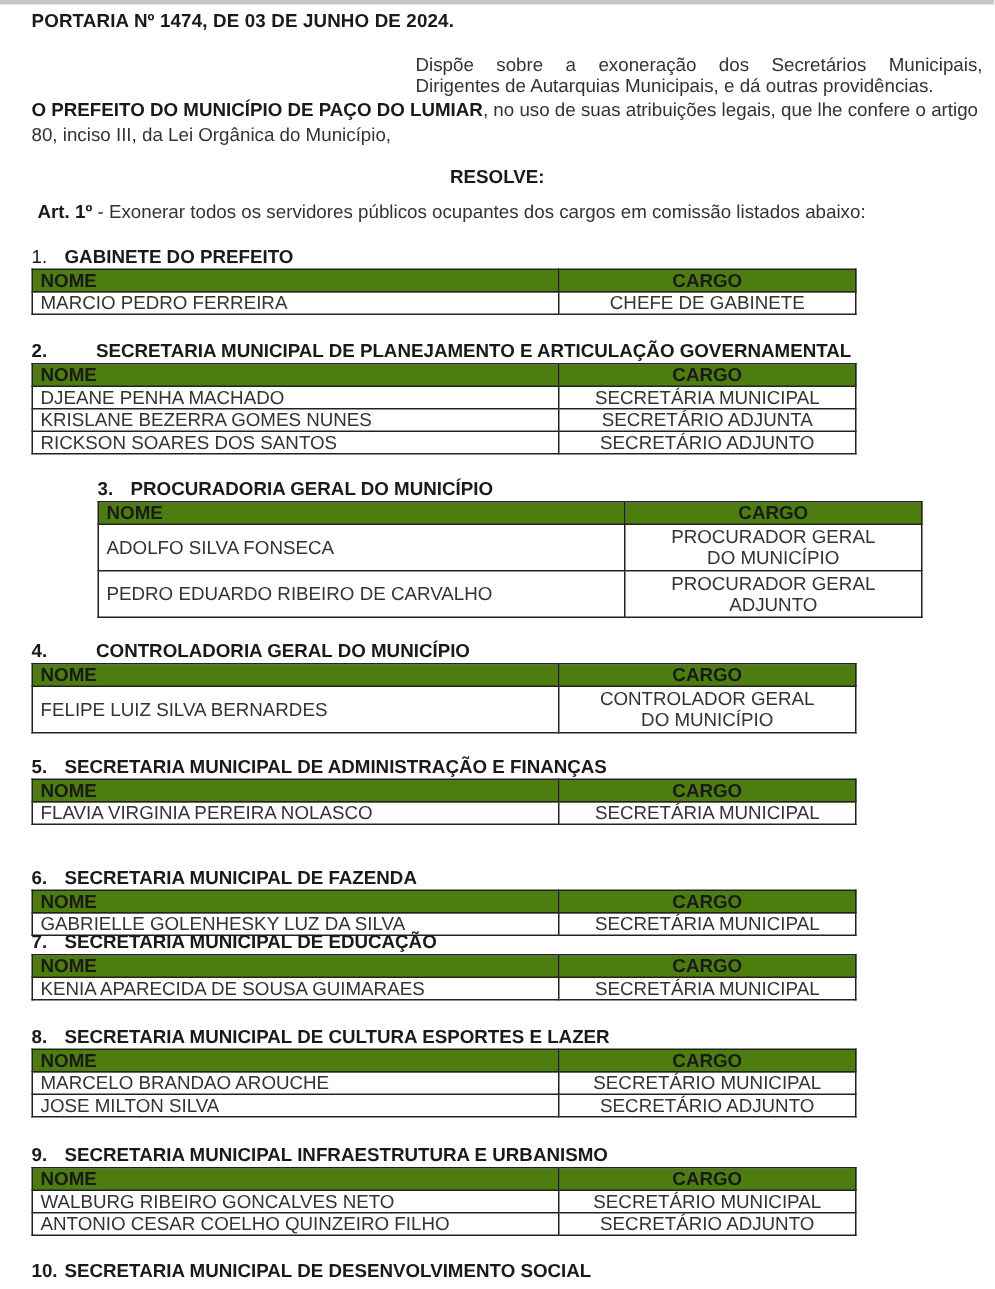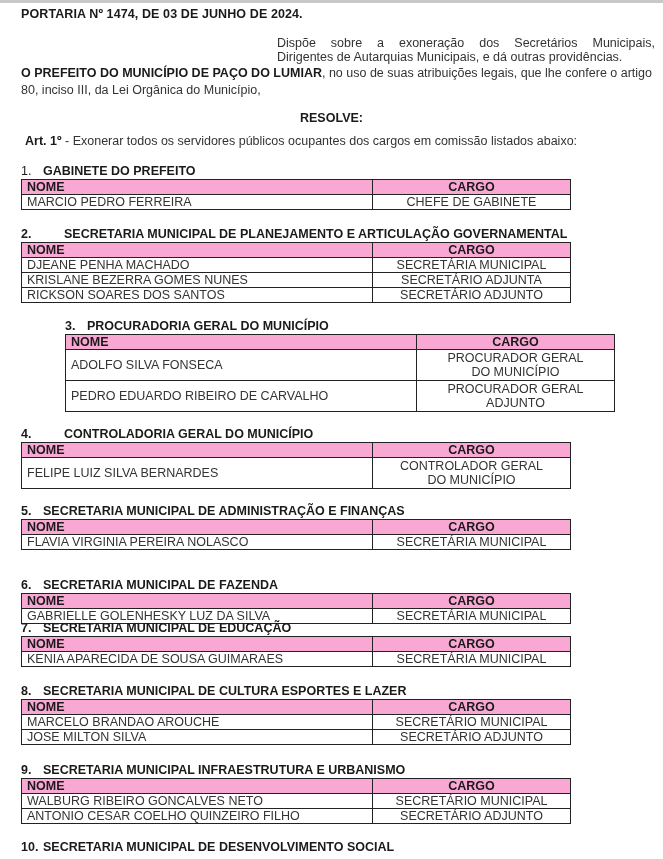--- a/index.html
+++ b/index.html
@@ -18,21 +18,21 @@
   .preamble b { color:#1a1a1a; }
   .resolve { position:absolute; left:0; width:663px; top:111px; text-align:center; font-weight:bold; }
   .art { position:absolute; left:25px; top:134px; color:#333; }
   .art b { color:#1a1a1a; }
   .section { position:absolute; left:21px; width:550px; }
   .sec-title { font-weight:bold; font-size:12.5px; height:15px; line-height:15px; white-space:nowrap; color:#1a1a1a; }
   .sec-title .num { font-weight:normal; display:inline-block; }
   .sec-title .num.b { font-weight:bold; }
   table { border-collapse:collapse; width:550px; table-layout:fixed; }
   td, th { border:1px solid #222; padding:0 5px; font-size:12.5px; color:#333; line-height:14px; }
-  th { background:#f9a8d4; font-weight:bold; color:#1a1a1a; height:14px; }
+  th { background:#4d7c0f; font-weight:bold; color:#1a1a1a; height:14px; }
   th.nome { text-align:left; width:340px; }
   th.cargo { text-align:center; }
   td.cargo { text-align:center; }
   td { height:14px; }
   td.tall { height:30px; }
 </style>
 </head>
 <body>
 
 <div class="topbar"></div>

